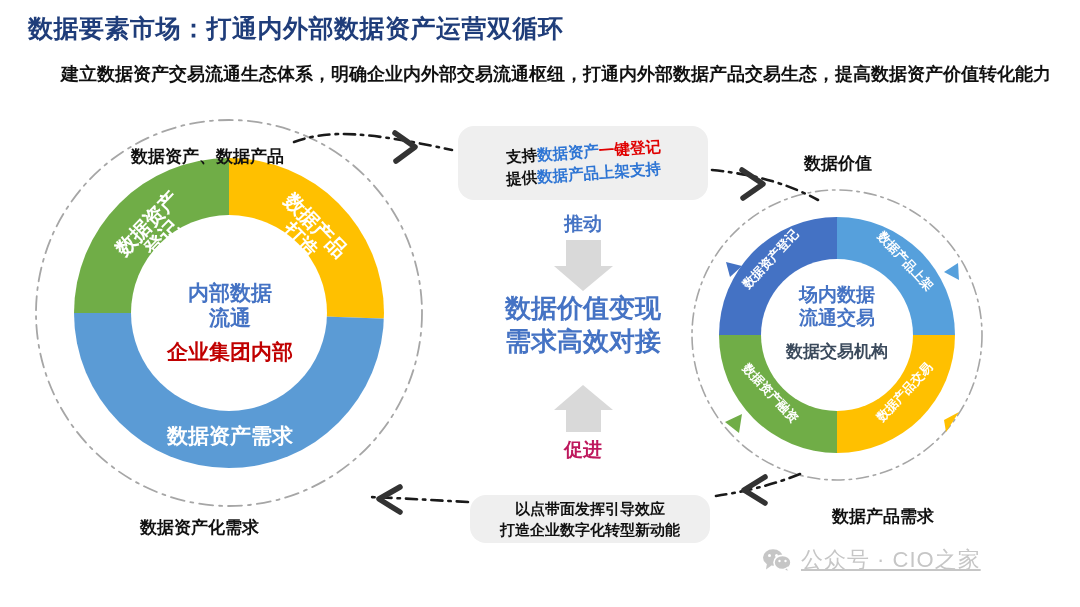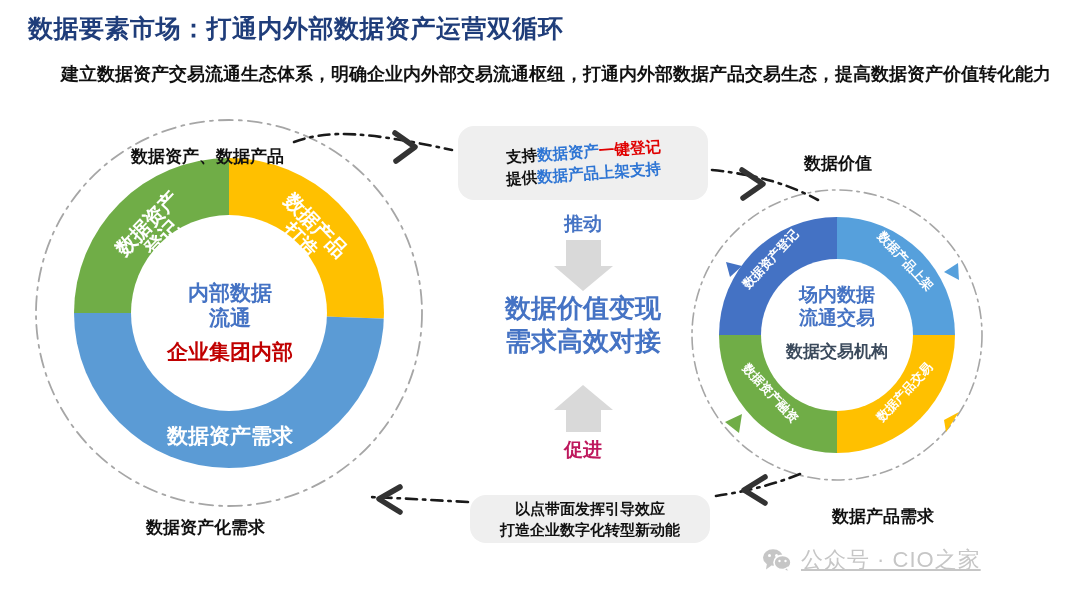--- a/index.html
+++ b/index.html
@@ -24,21 +24,21 @@
   
   svg.layer{position:absolute;left:0;top:0;width:1080px;height:607px;pointer-events:none;}
 
   
   .outlbl{
     position:absolute;font-size:17px;font-weight:bold;color:#111111;
     white-space:nowrap;
   }
   #lbl-tl{left:131px;top:100px;margin-top:45px;}
   #lbl-tr{left:804px;top:152px;}
-  #lbl-bl{left:146px;top:516px;text-align:right;}
+  #lbl-bl{left:140px;top:516px;text-align:right;}
   #lbl-br{left:832px;top:505px;}
 
   
   .ctr{position:absolute;text-align:center;white-space:nowrap;}
   #L-ctr{left:110px;top:280px;width:240px;}
   #R-ctr{left:727px;top:283px;width:220px;}
   .ctr .big{font-size:21px;font-weight:bold;color:#4573C4;line-height:1.20;}
   .ctr .red{font-size:21px;font-weight:bold;color:#C00000;line-height:1.30;margin-top:8px;}
   .ctr .rbig{font-size:19px;font-weight:bold;color:#4573C4;line-height:1.22;}
   .ctr .rsub{font-size:17px;font-weight:bold;color:#3B4A5C;margin-top:11px;}

